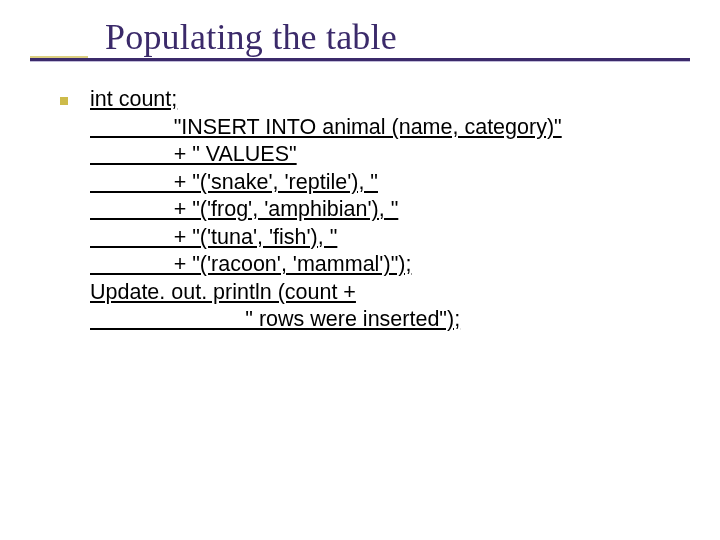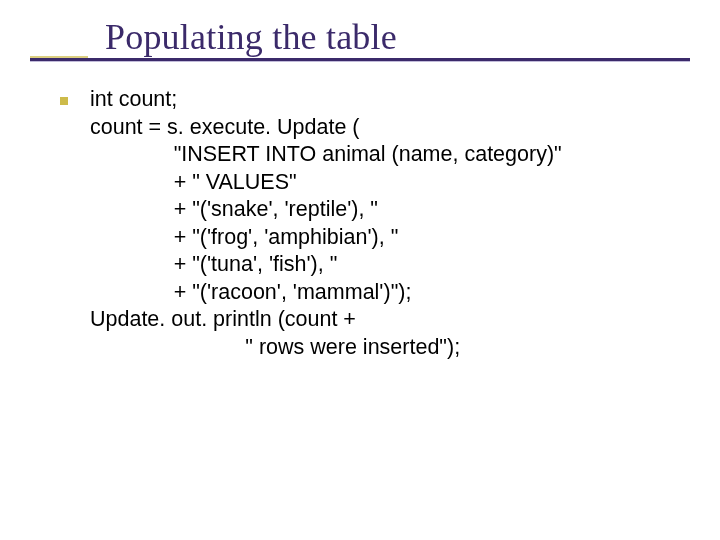--- a/index.html
+++ b/index.html
@@ -79,41 +79,40 @@
     position: absolute;
     left: 0;
     top: 11px;
     width: 8px;
     height: 8px;
     background: #cdbb4a;
   }
   .body {
     padding-left: 30px;
   }
-  .body .line { white-space: pre; }
+  .body .line { white-space: pre; text-decoration: underline; }
 </style>
 </head>
 <body>
 
 <div class="slide">
 
   <div class="title-row">
     <div class="title">Populating the table</div>
   </div>
   <div class="underline-wrap">
     <div class="short-tick"></div>
     <div class="underline-main"></div>
     <div class="underline-shadow"></div>
   </div>
 
   <div class="content">
     <div class="bullet"></div>
     <div class="body">
       <div class="line">int count;</div>
-      <div class="line">count = s. execute. Update (</div>
       <div class="line">              "INSERT INTO animal (name, category)"</div>
       <div class="line">              + " VALUES"</div>
       <div class="line">              + "('snake', 'reptile'), "</div>
       <div class="line">              + "('frog', 'amphibian'), "</div>
       <div class="line">              + "('tuna', 'fish'), "</div>
       <div class="line">              + "('racoon', 'mammal')");</div>
       <div class="line">Update. out. println (count +</div>
       <div class="line">                          " rows were inserted");</div>
     </div>
   </div>

